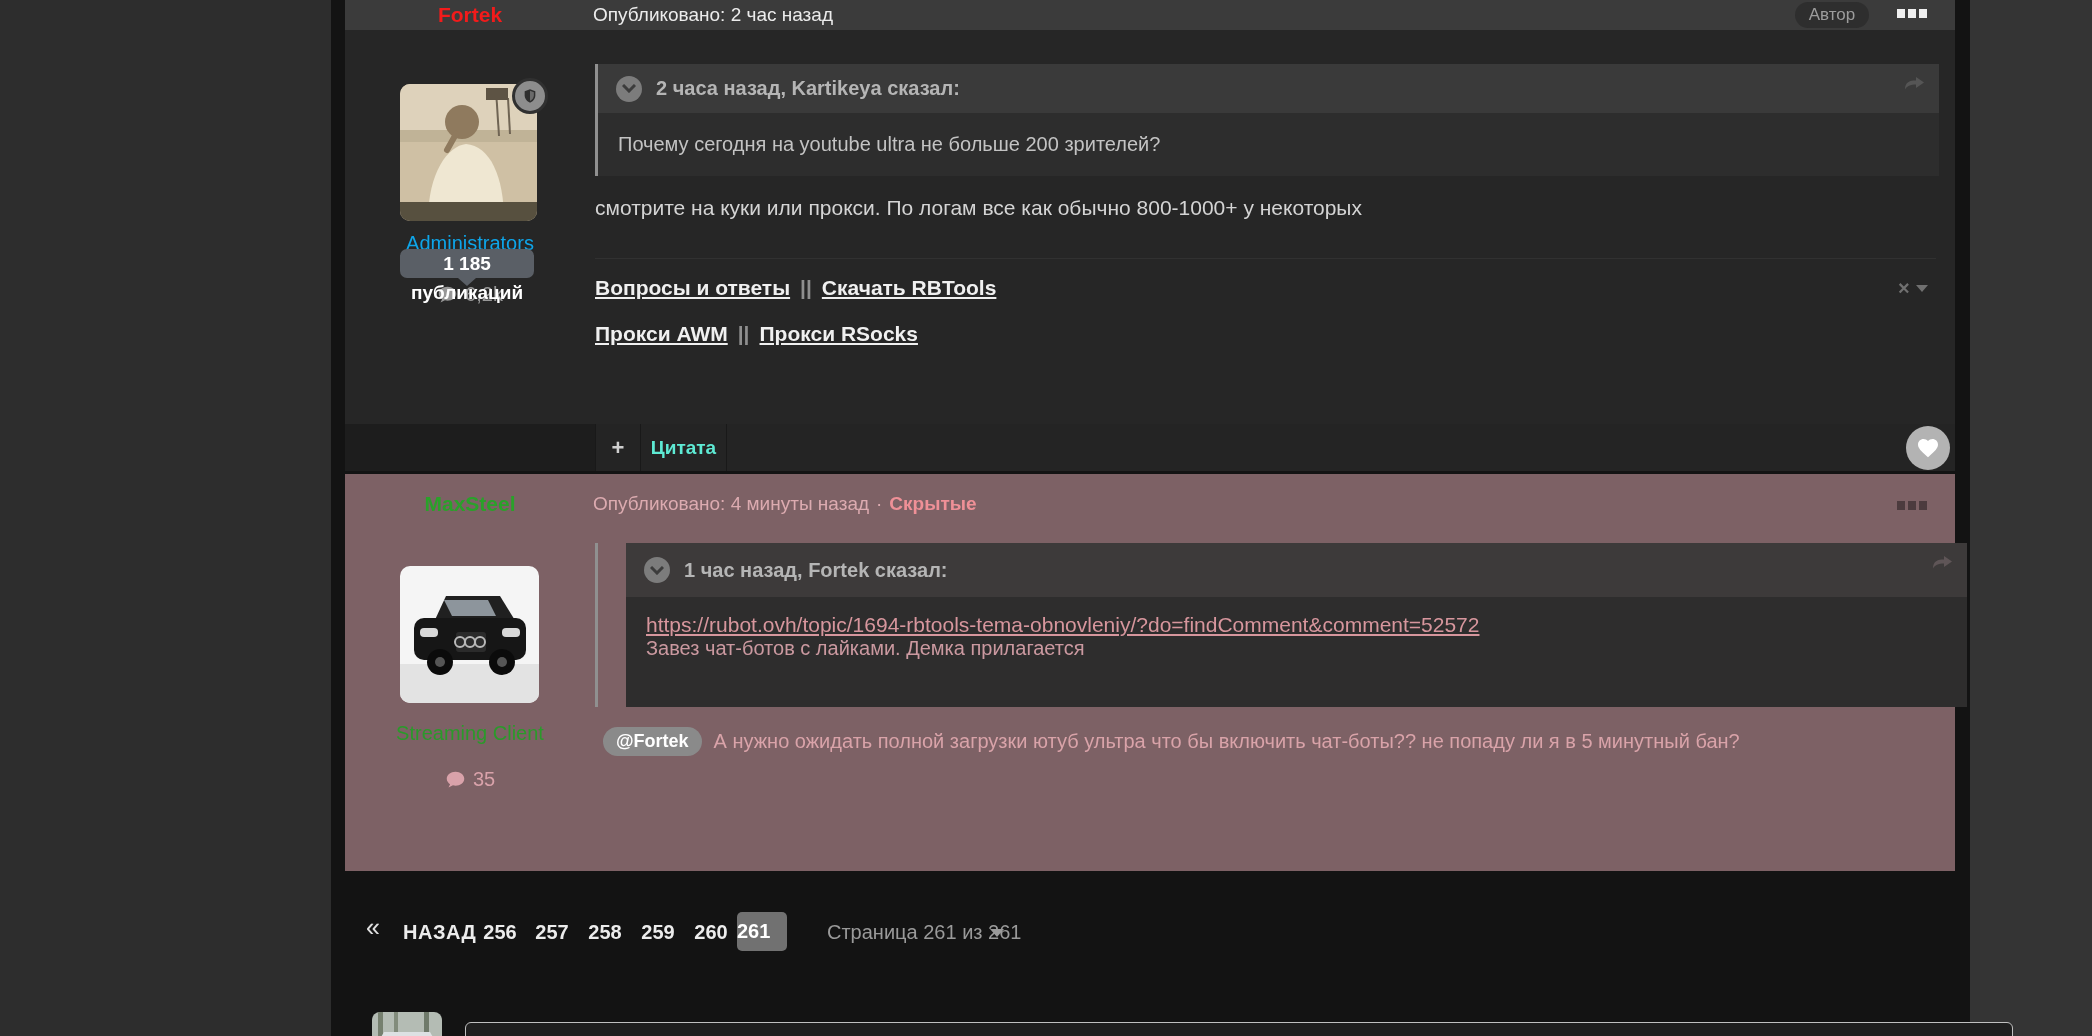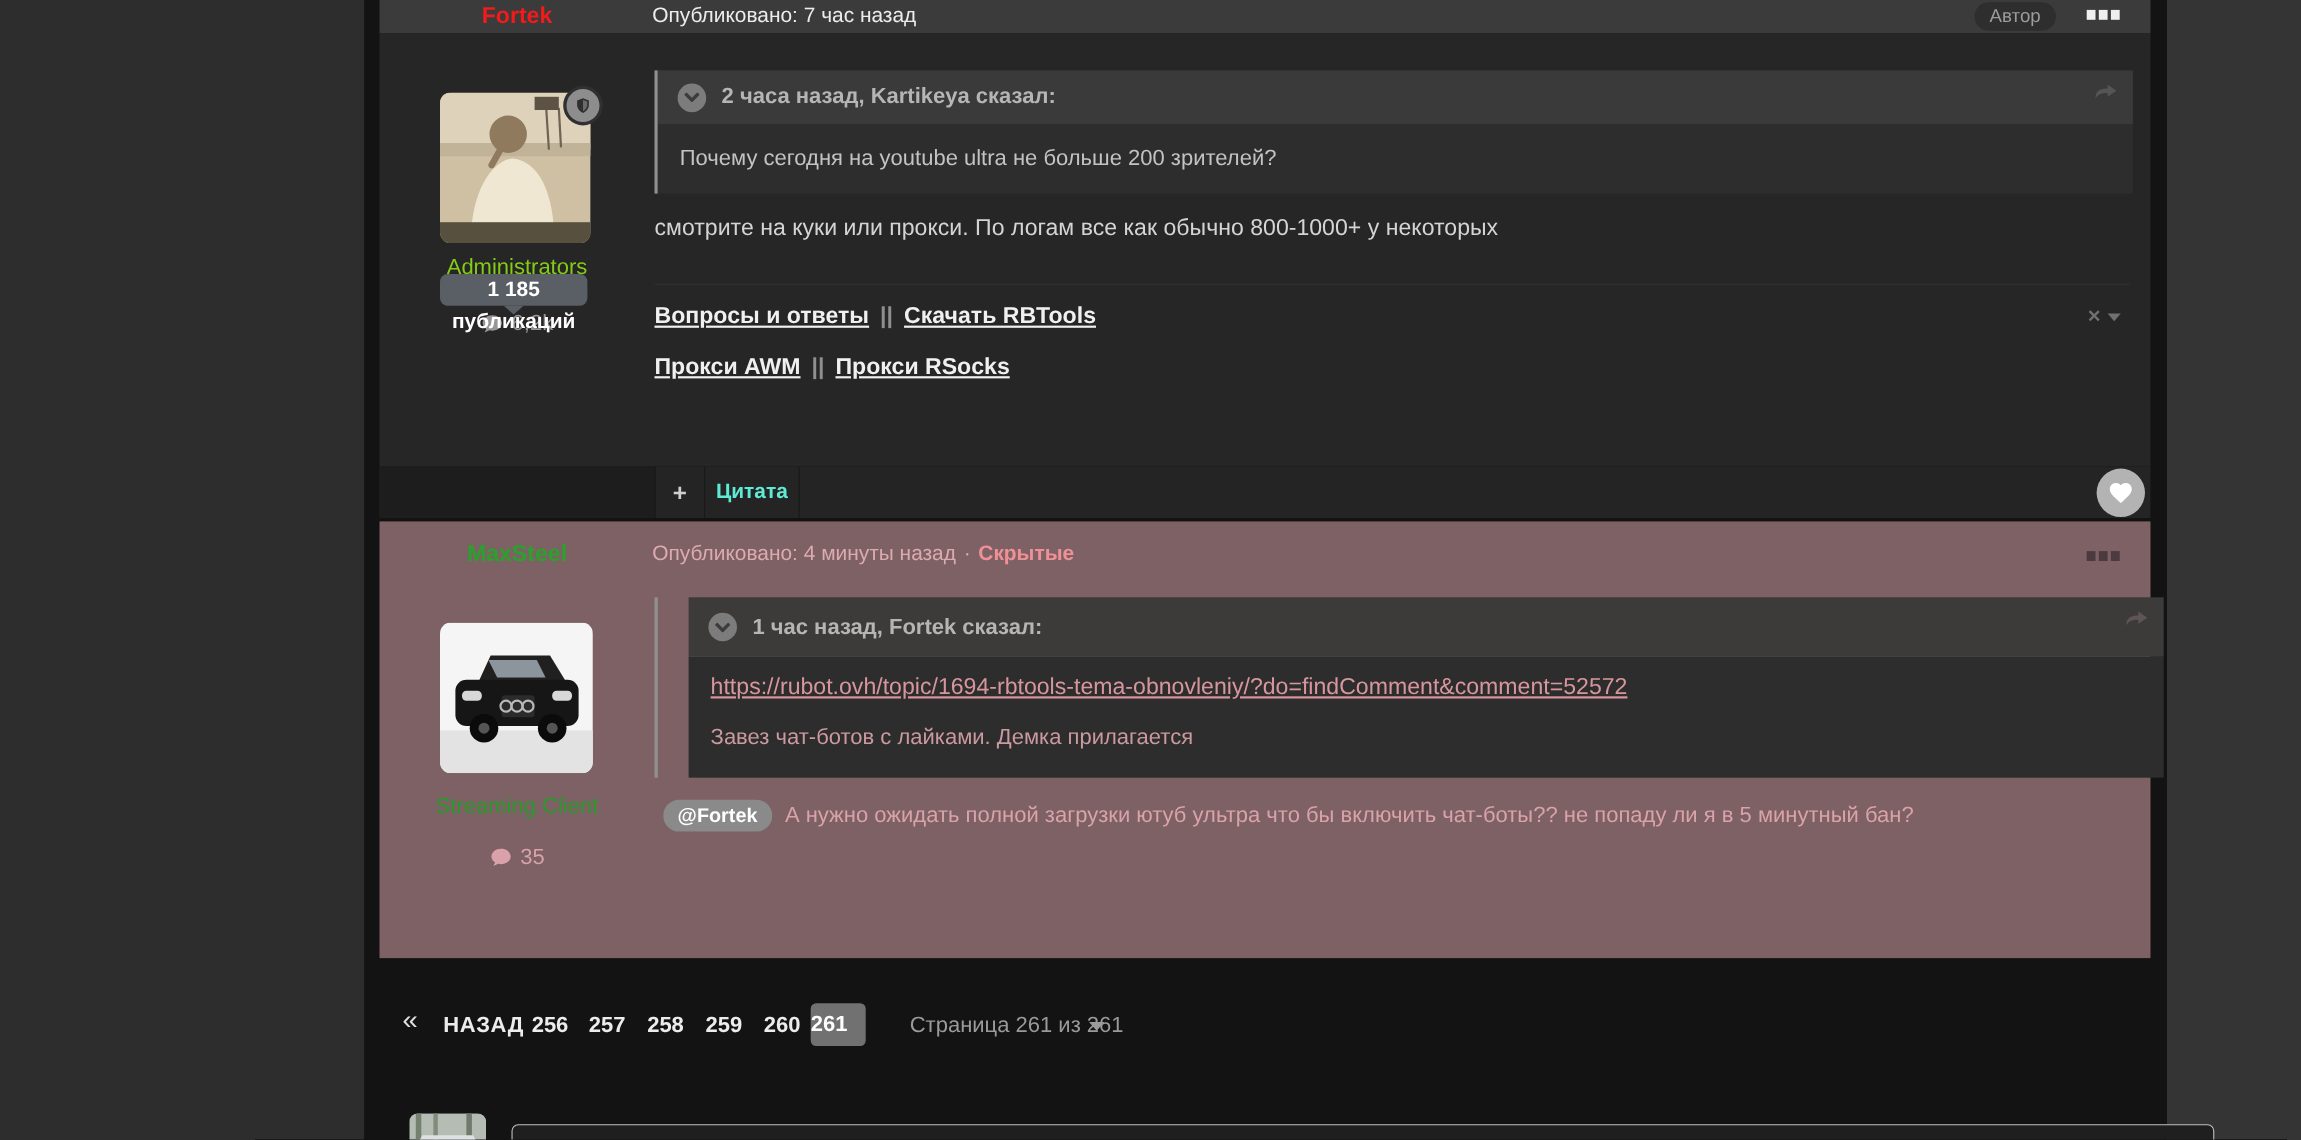--- a/index.html
+++ b/index.html
@@ -26,21 +26,21 @@
 
   .avatar{border-radius:10px;overflow:hidden;cursor:pointer;}
   .avatar svg{display:block;}
   .avatar-1{left:400px;top:84px;width:137px;height:137px;}
   .avatar-2{left:400px;top:566px;width:139px;height:137px;}
   .avatar-small{left:372px;top:1012px;width:70px;height:70px;border-radius:8px;overflow:hidden;}
 
   .shield-badge{left:512px;top:78px;width:30px;height:30px;border-radius:50%;background:#8d8d8d;border:3px solid #303030;display:flex;align-items:center;justify-content:center;}
 
   .group-label{width:250px;text-align:center;font-size:20px;}
-  .group-1{left:345px;top:232px;color:#84cc16;}
+  .group-1{left:345px;top:232px;color:#0ea5e9;}
   .group-2{left:345px;top:722px;color:#2a9a2a;}
 
   .posts-tooltip{left:400px;top:249px;width:134px;height:29px;line-height:29px;border-radius:7px;background:#5a5f66;color:#ffffff;font-weight:bold;font-size:19px;text-align:center;z-index:5;}
   .posts-tooltip:after{content:"";position:absolute;left:58px;top:29px;border-left:9px solid transparent;border-right:9px solid transparent;border-top:8px solid #5a5f66;}
 
   .comment-count{width:250px;display:flex;align-items:center;justify-content:center;gap:7px;font-size:20px;}
   .count-1{left:345px;top:283px;color:#979797;}
   .count-2{left:345px;top:768px;color:#d9a2aa;}
   .comment-count svg{width:21px;height:21px;fill:currentColor;}
 
@@ -51,21 +51,21 @@
   .q-head{position:relative;display:flex;align-items:center;padding-left:18px;}
   .quote-1 .q-head{height:49px;background:#3a3a3a;}
   .quote-2 .q-head{height:54px;background:#3d3a3a;}
   .chev-circle{width:26px;height:26px;border-radius:50%;background:#7c7c7c;display:flex;align-items:center;justify-content:center;cursor:pointer;flex:none;}
   .q-title{margin-left:14px;font-weight:bold;font-size:20px;color:#b5b5b5;}
   .share-arrow{position:absolute;right:14px;top:10px;cursor:pointer;opacity:.75;}
   .q-body{padding:0 20px;}
   .quote-1 .q-body{background:#2d2d2d;height:63px;display:flex;align-items:center;font-size:20px;color:#c3c3c3;}
   .quote-2 .q-body{background:#2e2d2d;height:110px;padding-top:16px;box-sizing:border-box;font-size:20px;color:#cb99a0;}
   .q-link{display:inline-block;color:#d7969d;text-decoration:underline;font-size:21px;cursor:pointer;}
-  .q2-text{margin-top:22px;}
+  .q2-text{}
 
   .reply-1{left:595px;top:196px;font-size:21px;color:#d4d4d4;width:1300px;}
 
   .sig-divider{left:595px;top:258px;width:1341px;height:1px;background:#313131;}
   .sig-row{display:flex;align-items:center;gap:10px;font-weight:bold;font-size:21px;}
   .sig-row-1{left:595px;top:276px;}
   .sig-row-2{left:595px;top:322px;}
   .sig-link{color:#f0f0f0;text-decoration:underline;cursor:pointer;}
   .sig-sep{color:#8f8f8f;}
   .sig-hide{left:1898px;top:278px;display:flex;align-items:center;gap:6px;color:#707070;cursor:pointer;}
@@ -103,21 +103,21 @@
 </style>
 </head>
 <body>
 
 <div class="page">
   <div class="abs side-left"></div>
   <div class="abs side-right"></div>
 
   <div class="abs p1-header"></div>
   <div class="abs p1-author">Fortek</div>
-  <div class="abs p1-published">Опубликовано: 7 час назад</div>
+  <div class="abs p1-published">Опубликовано: 2 час назад</div>
   <div class="abs author-badge">Автор</div>
   <div class="abs dots dots-1">
       <i></i>
       <i></i>
       <i></i>
     </div>
 
   <div class="abs p1-body"></div>
 
   <div class="abs avatar avatar-1">

